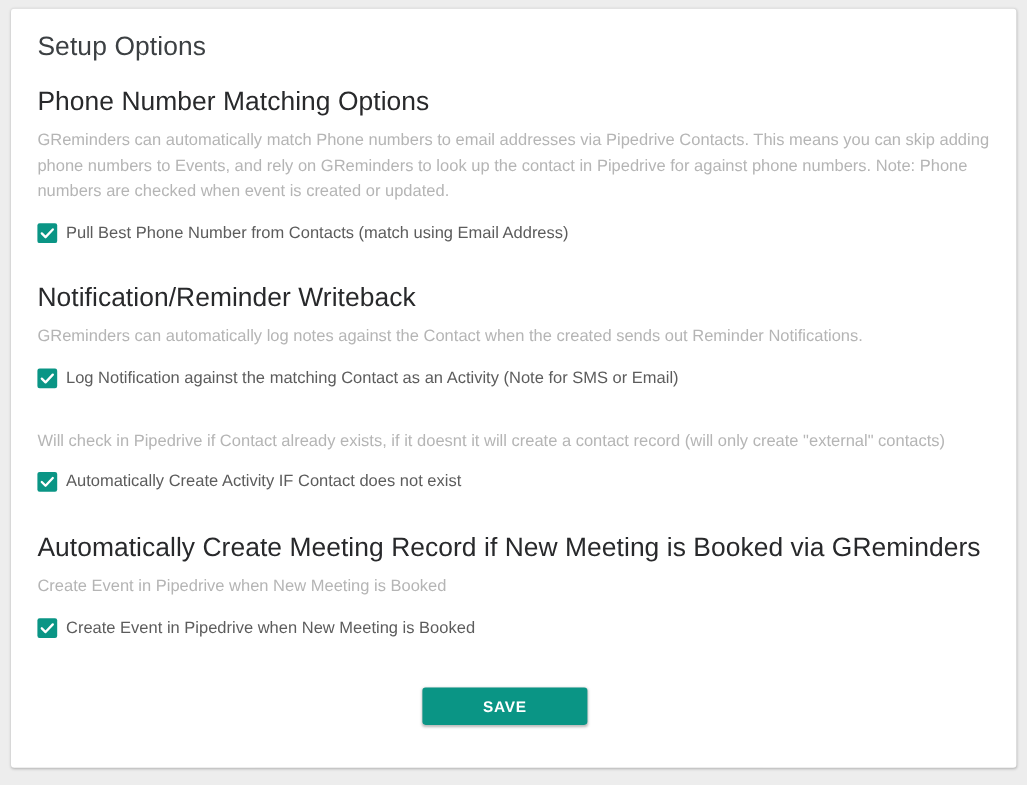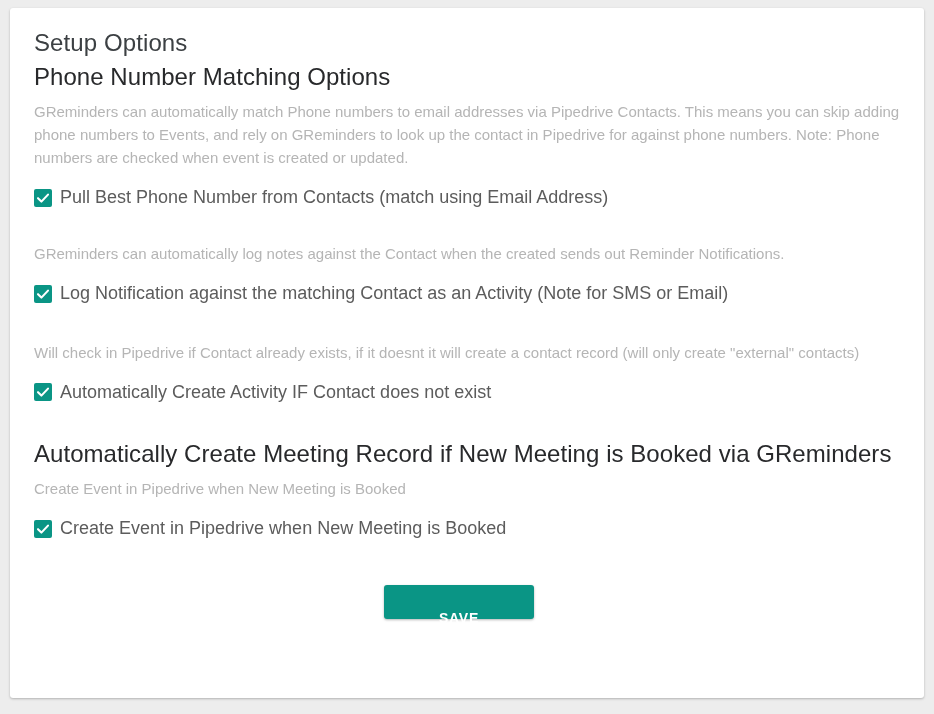--- a/index.html
+++ b/index.html
@@ -30,21 +30,21 @@
 
   .card-inner {
     padding: 22px 24px 0 16px;
   }
 
   .page-title {
     font-size: 24px;
     font-weight: 400;
     color: #3c4043;
     letter-spacing: 0.1px;
-    margin: 0 0 6px 8px;
+    margin: 0 0 22px 8px;
     line-height: 1.1;
   }
 
   .section {
     margin: 0 0 0 8px;
   }
 
   .section-heading {
     font-size: 24px;
     font-weight: 400;
@@ -81,21 +81,21 @@
   }
 
   .checkbox svg {
     position: absolute;
     left: 2px;
     top: 2px;
     display: block;
   }
 
   .checkbox-label {
-    font-size: 18px;
+    font-size: 15px;
     color: #5c5c5c;
     line-height: 1.2;
     white-space: nowrap;
     text-align: right;
   }
 
   
   .sec-phone      { margin-top: 0; }
   .sec-writeback  { margin-top: 35px; }
   .sec-contact    { margin-top: 37px; }
@@ -116,21 +116,21 @@
     font-weight: bold;
     letter-spacing: 0.7px;
     border: none;
     border-radius: 3px;
     width: 150px;
     height: 34px;
     line-height: 34px;
     text-align: center;
     cursor: pointer;
     box-shadow: 0 1px 3px rgba(0,0,0,0.18), 0 1px 2px rgba(0,0,0,0.12);
-    padding: 16px;
+    padding: 0;
   }
 </style>
 </head>
 <body>
 
 <div class="card">
   <div class="card-inner">
 
     <h1 class="page-title">Setup Options</h1>
 
@@ -141,20 +141,21 @@
         <span class="checkbox">
           <svg width="14" height="14" viewBox="0 0 14 14">
             <path d="M2 7.2 L5.4 10.6 L12 3.6" fill="none" stroke="#ffffff" stroke-width="2.1" stroke-linecap="round" stroke-linejoin="round"></path>
           </svg>
         </span>
         <span class="checkbox-label">Pull Best Phone Number from Contacts (match using Email Address)</span>
       </div>
     </div>
 
     <div class="section sec-writeback">
+      <h2 class="section-heading">Notification/Reminder Writeback</h2>
       <p class="section-desc">GReminders can automatically log notes against the Contact when the created sends out Reminder Notifications.</p>
       <div class="checkbox-row">
         <span class="checkbox">
           <svg width="14" height="14" viewBox="0 0 14 14">
             <path d="M2 7.2 L5.4 10.6 L12 3.6" fill="none" stroke="#ffffff" stroke-width="2.1" stroke-linecap="round" stroke-linejoin="round"></path>
           </svg>
         </span>
         <span class="checkbox-label">Log Notification against the matching Contact as an Activity (Note for SMS or Email)</span>
       </div>
     </div>

